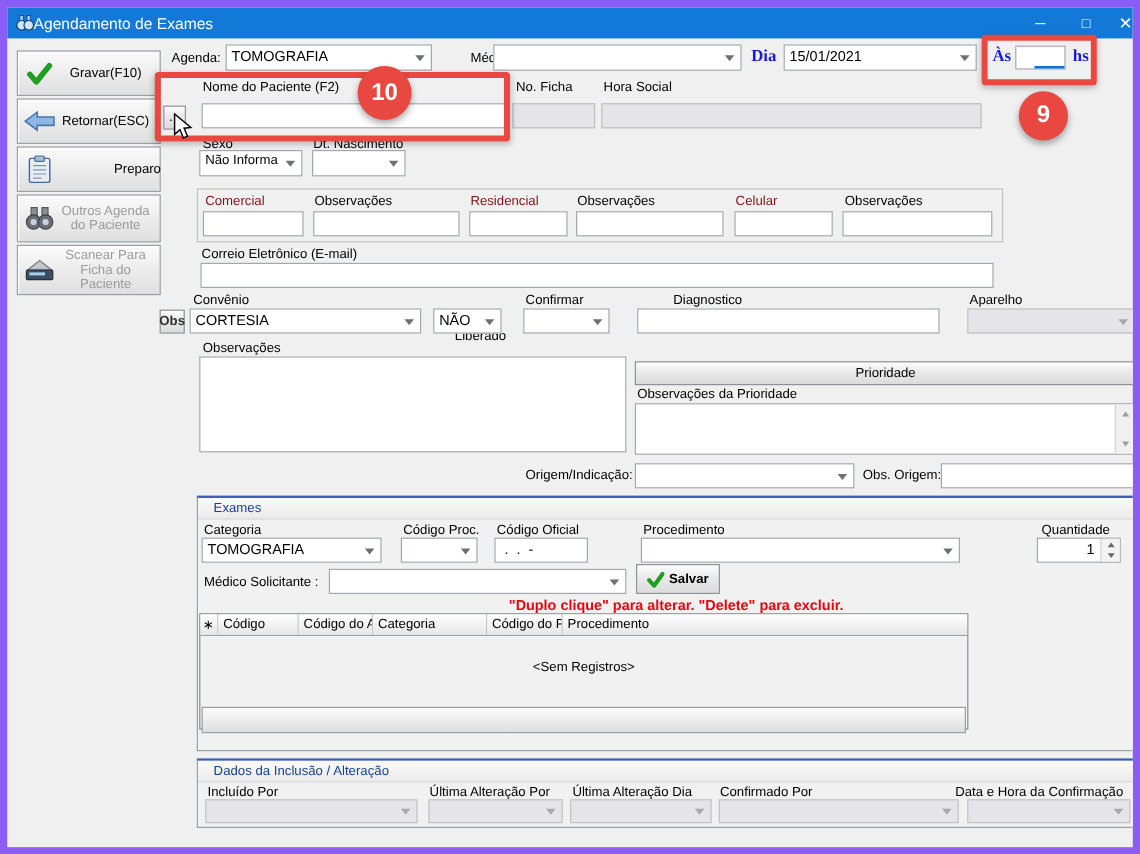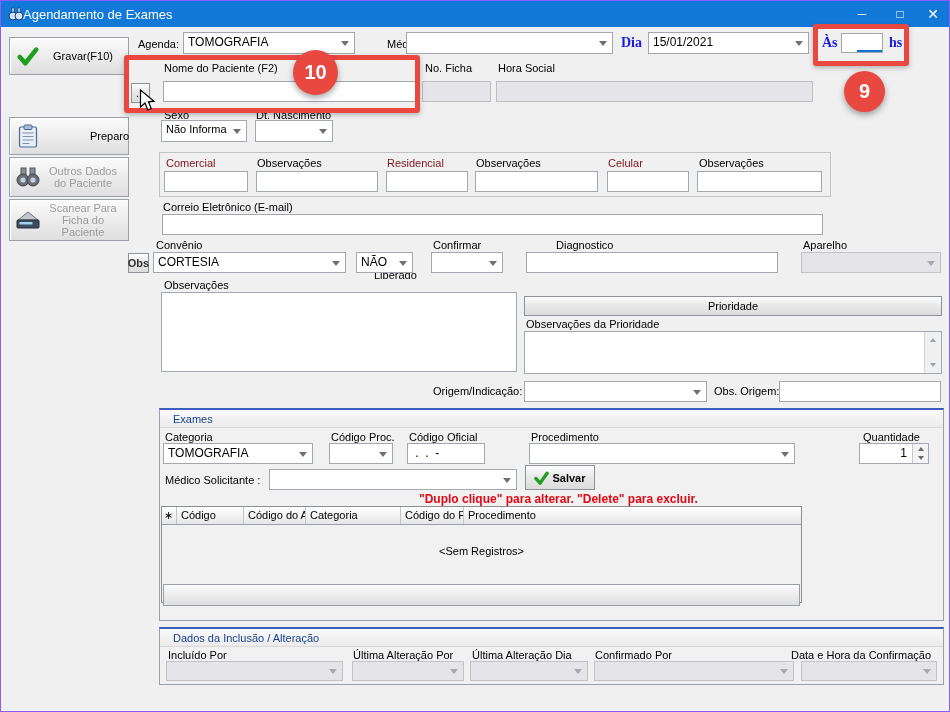--- a/index.html
+++ b/index.html
@@ -1,19 +1,19 @@
 <!DOCTYPE html>
 <html><head>
 <meta charset="utf-8">
 <style>
   * { box-sizing: border-box; margin: 0; padding: 0; }
   body { background:#444; font-family:"Liberation Sans", sans-serif; }
   #window{
     position:relative; width:950px; height:712px; background:#f0f0f0;
-    border:1px solid #8b5cf6; overflow:hidden; font-size:11px; color:#000;
+    border:6px solid #8b5cf6; overflow:hidden; font-size:11px; color:#000;
   }
   .abs{position:absolute;}
   .lbl{position:absolute; font-size:11px; color:#000; white-space:nowrap;}
   .lbl.darkred{color:#7e1416;}
   .lbl.bluebold{font-family:"Liberation Serif",serif; font-weight:bold; font-size:14px; color:#1a1ae0;}
   
   #titlebar{position:absolute; left:0; top:0; width:100%; height:26px; background:#1379d8; color:#fff; display:flex; align-items:center;}
   #titlebar .title{font-size:13px; margin-left:8px;}
   .win-btn{position:absolute; top:0; height:26px; width:36px; display:flex; align-items:center; justify-content:center; color:#fff; font-size:12px; cursor:default;}
   .win-btn.close{font-size:14px;}
@@ -101,20 +101,28 @@
   <div class="ann-circle" style="left:843px;top:70px;width:41px;height:41px;">9</div>
 
   <div class="sidebar-btn" style="top:36px;height:38px;">
     <span class="ic">
       <svg width="22" height="20" viewBox="0 0 24 22">
           <path d="M3 12 l6 7 L21 4" stroke="#1f9e1f" stroke-width="5" fill="none" stroke-linecap="round" stroke-linejoin="round"></path>
         </svg>
     </span>
     <span class="tx">Gravar(F10)</span>
   </div>
+  <div class="sidebar-btn" style="top:76px;height:38px;">
+    <span class="ic">
+      <svg width="26" height="18" viewBox="0 0 26 18">
+          <path d="M1 9 L11 1.5 L11 5.5 L25 5.5 L25 12.5 L11 12.5 L11 16.5 Z" fill="#8fb7e3" stroke="#4a76ad" stroke-width="1.3"></path>
+        </svg>
+    </span>
+    <span class="tx">Retornar(ESC)</span>
+  </div>
   <div class="sidebar-btn" style="top:116px;height:38px;gap:48px;">
     <span class="ic">
       <svg width="20" height="24" viewBox="0 0 20 24">
           <rect x="1.5" y="3" width="17" height="20" rx="1.5" fill="#e8eef5" stroke="#4a6a93" stroke-width="1.2"></rect>
           <rect x="6" y="1" width="8" height="4.5" rx="1" fill="#a9bed3" stroke="#4a6a93"></rect>
           <path d="M4.5 9h11M4.5 12.5h11M4.5 16h11M4.5 19.5h7" stroke="#7e93ab" stroke-width="1"></path>
         </svg>
     </span>
     <span class="tx">Preparo</span>
   </div>
@@ -122,21 +130,21 @@
     <span class="ic">
       <svg width="26" height="22" viewBox="0 0 26 22">
           <rect x="6" y="2" width="5" height="7" fill="#8a8f96" stroke="#53575c"></rect>
           <rect x="15" y="2" width="5" height="7" fill="#8a8f96" stroke="#53575c"></rect>
           <circle cx="8" cy="14" r="6" fill="#6b6f75" stroke="#3f4347"></circle>
           <circle cx="18" cy="14" r="6" fill="#6b6f75" stroke="#3f4347"></circle>
           <circle cx="8" cy="14" r="2.6" fill="#c3d2e0"></circle>
           <circle cx="18" cy="14" r="2.6" fill="#c3d2e0"></circle>
         </svg>
     </span>
-    <span class="tx">Outros Dados do Paciente</span>
+    <span class="tx">Outros Agenda do Paciente</span>
   </div>
   <div class="sidebar-btn disabled" style="top:198px;height:42px;">
     <span class="ic">
       <svg width="26" height="22" viewBox="0 0 26 22">
           <path d="M3 11 L13 3 L23 11 Z" fill="#c2c7cd" stroke="#70757a"></path>
           <rect x="2" y="11" width="22" height="8" rx="1" fill="#3d4d60" stroke="#26303c"></rect>
           <rect x="4.5" y="13" width="13" height="2.5" fill="#9fd0ef"></rect>
         </svg>
     </span>
     <span class="tx">Scanear Para Ficha do Paciente</span>

